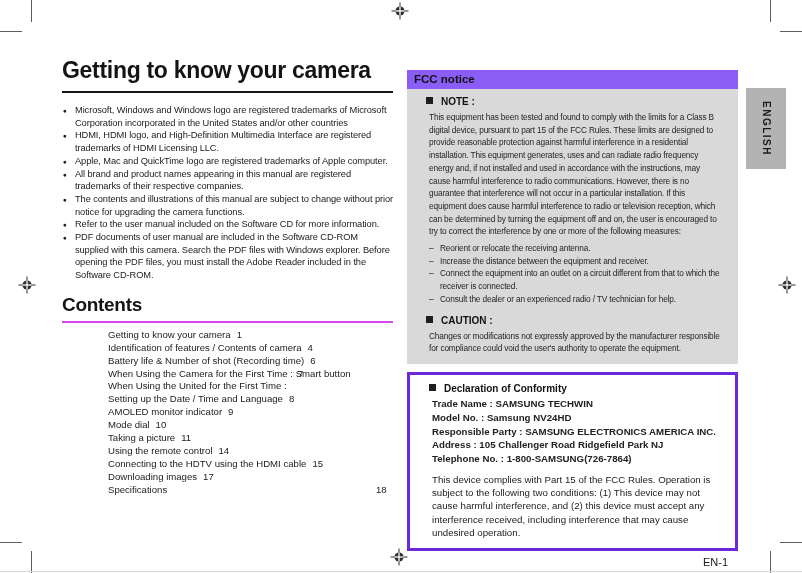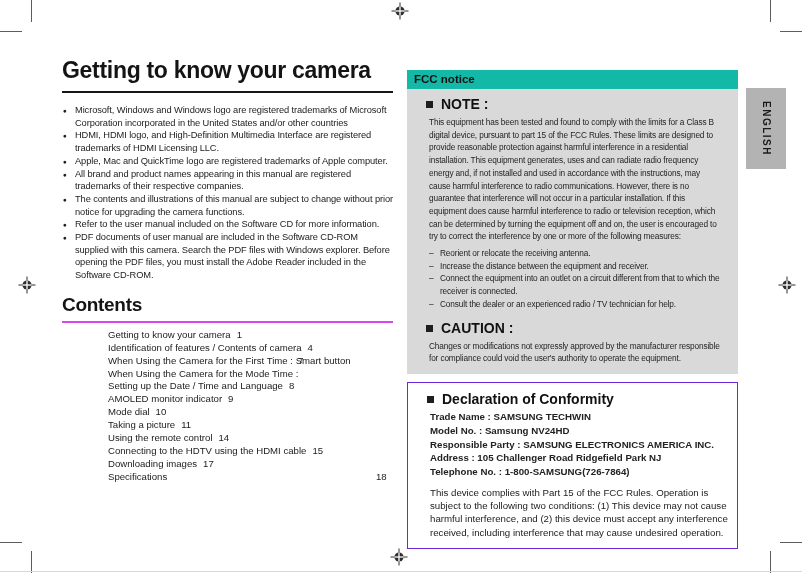--- a/index.html
+++ b/index.html
@@ -28,32 +28,32 @@
     padding-bottom:5px; border-bottom:2px solid #d946ef;
   }
   .contents-list { margin-top:6px; margin-left:46px; font-size:9.6px; line-height:12.9px; color:#222; }
   .contents-item { position:relative; }
   .pg { margin-left:6px; }
   .pg.pos-a { position:absolute; left:190px; margin-left:0; }
   .pg.pos-b { position:absolute; left:252px; margin-left:16px; }
 
   
   .right-col { position:absolute; left:407px; top:70px; width:331px; }
-  .fcc-header { background:#14b8a6; color:#111; font-size:11.5px; font-weight:bold; padding:3px 8px 4px 7px; }
+  .fcc-header { background:#8b5cf6; color:#111; font-size:11.5px; font-weight:bold; padding:3px 8px 4px 7px; }
   .fcc-body { background:#d9d9d9; padding:7px 9px 9px 7px; }
-  .sq-heading { font-size:14px; font-weight:bold; color:#111;padding-left:12px; }
+  .sq-heading { font-size:10px; font-weight:bold; color:#111;padding-left:12px; }
   .square-icon { display:inline-block; width:7px; height:7px; background:#1e1e1e; margin-right:8px; vertical-align:1px; }
   .note-body { margin:4px 12px 4px 15px; font-size:8.3px; line-height:12.7px; letter-spacing:-0.15px; color:#242424; }
   .measures { margin-left:15px; font-size:8.3px; line-height:12.7px; letter-spacing:-0.15px; color:#242424; }
   .measure-item { position:relative; padding-left:11px; }
   .measure-item::before { content:"–"; position:absolute; left:0; }
   .caution-heading { margin-top:9px; }
   .caution-body { margin:4px 0 0 15px; font-size:8.3px; line-height:12.7px; letter-spacing:-0.15px; color:#242424; }
 
-  .decl-box { margin-top:8px; border:1px solid #6d28d9; background:#fff; padding:8px 9px 9px 7px; }
+  .decl-box { margin-top:8px; border:3px solid #6d28d9; background:#fff; padding:8px 9px 9px 7px; }
   .decl-lines { margin:3px 0 0 15px; font-size:9.7px; line-height:13.8px; color:#222;font-weight:bold; }
   .decl-body { margin:7px 0 0 15px; font-size:9.7px; line-height:13.2px; color:#222; }
 
   .page-number { text-align:right; margin-top:5px; padding-right:10px; font-size:11px; color:#1a1a1a; }
 
   
   .lang-tab {
     position:absolute; left:746px; top:88px; width:40px; height:81px;
     background:#b3b3b3; display:flex; align-items:center; justify-content:center;
   }
@@ -119,22 +119,23 @@
     <div class="bullet-item"><span class="bullet-dot"></span><span>The contents and illustrations of this manual are subject to change without prior notice for upgrading the camera functions.</span></div>
     <div class="bullet-item"><span class="bullet-dot"></span><span>Refer to the user manual included on the Software CD for more information.</span></div>
     <div class="bullet-item"><span class="bullet-dot"></span><span>PDF documents of user manual are included in the Software CD-ROM supplied with this camera. Search the PDF files with Windows explorer. Before opening the PDF files, you must install the Adobe Reader included in the Software CD-ROM.</span></div>
   </div>
 
   <div class="contents-heading">Contents</div>
 
   <div class="contents-list">
     <div class="contents-item"><span>Getting to know your camera</span><span class="pg">1</span></div>
     <div class="contents-item"><span>Identification of features / Contents of camera</span><span class="pg">4</span></div>
+    <div class="contents-item"><span>Battery life &amp; Number of shot (Recording time)</span><span class="pg">6</span></div>
     <div class="contents-item"><span>When Using the Camera for the First Time : Smart button</span><span class="pg pos-a">7</span></div>
-    <div class="contents-item"><span>When Using the Camera for the Mode Time :</span><span class="pg"></span></div>
+    <div class="contents-item"><span>When Using the United for the First Time :</span><span class="pg"></span></div>
     <div class="contents-item"><span>Setting up the Date / Time and Language</span><span class="pg">8</span></div>
     <div class="contents-item"><span>AMOLED monitor indicator</span><span class="pg">9</span></div>
     <div class="contents-item"><span>Mode dial</span><span class="pg">10</span></div>
     <div class="contents-item"><span>Taking a picture</span><span class="pg">11</span></div>
     <div class="contents-item"><span>Using the remote control</span><span class="pg">14</span></div>
     <div class="contents-item"><span>Connecting to the HDTV using the HDMI cable</span><span class="pg">15</span></div>
     <div class="contents-item"><span>Downloading images</span><span class="pg">17</span></div>
     <div class="contents-item"><span>Specifications</span><span class="pg pos-b">18</span></div>
   </div>
 </div>
@@ -160,13 +161,14 @@
     <div class="decl-lines">
       <div>Trade Name : SAMSUNG TECHWIN</div>
       <div>Model No. : Samsung NV24HD</div>
       <div>Responsible Party : SAMSUNG ELECTRONICS AMERICA INC.</div>
       <div>Address : 105 Challenger Road Ridgefield Park NJ</div>
       <div>Telephone No. : 1-800-SAMSUNG(726-7864)</div>
     </div>
     <div class="decl-body">This device complies with Part 15 of the FCC Rules. Operation is subject to the following two conditions: (1) This device may not cause harmful interference, and (2) this device must accept any interference received, including interference that may cause undesired operation.</div>
   </div>
 
+  <div class="page-number">EN-1</div>
 </div>
 
 </body></html>

